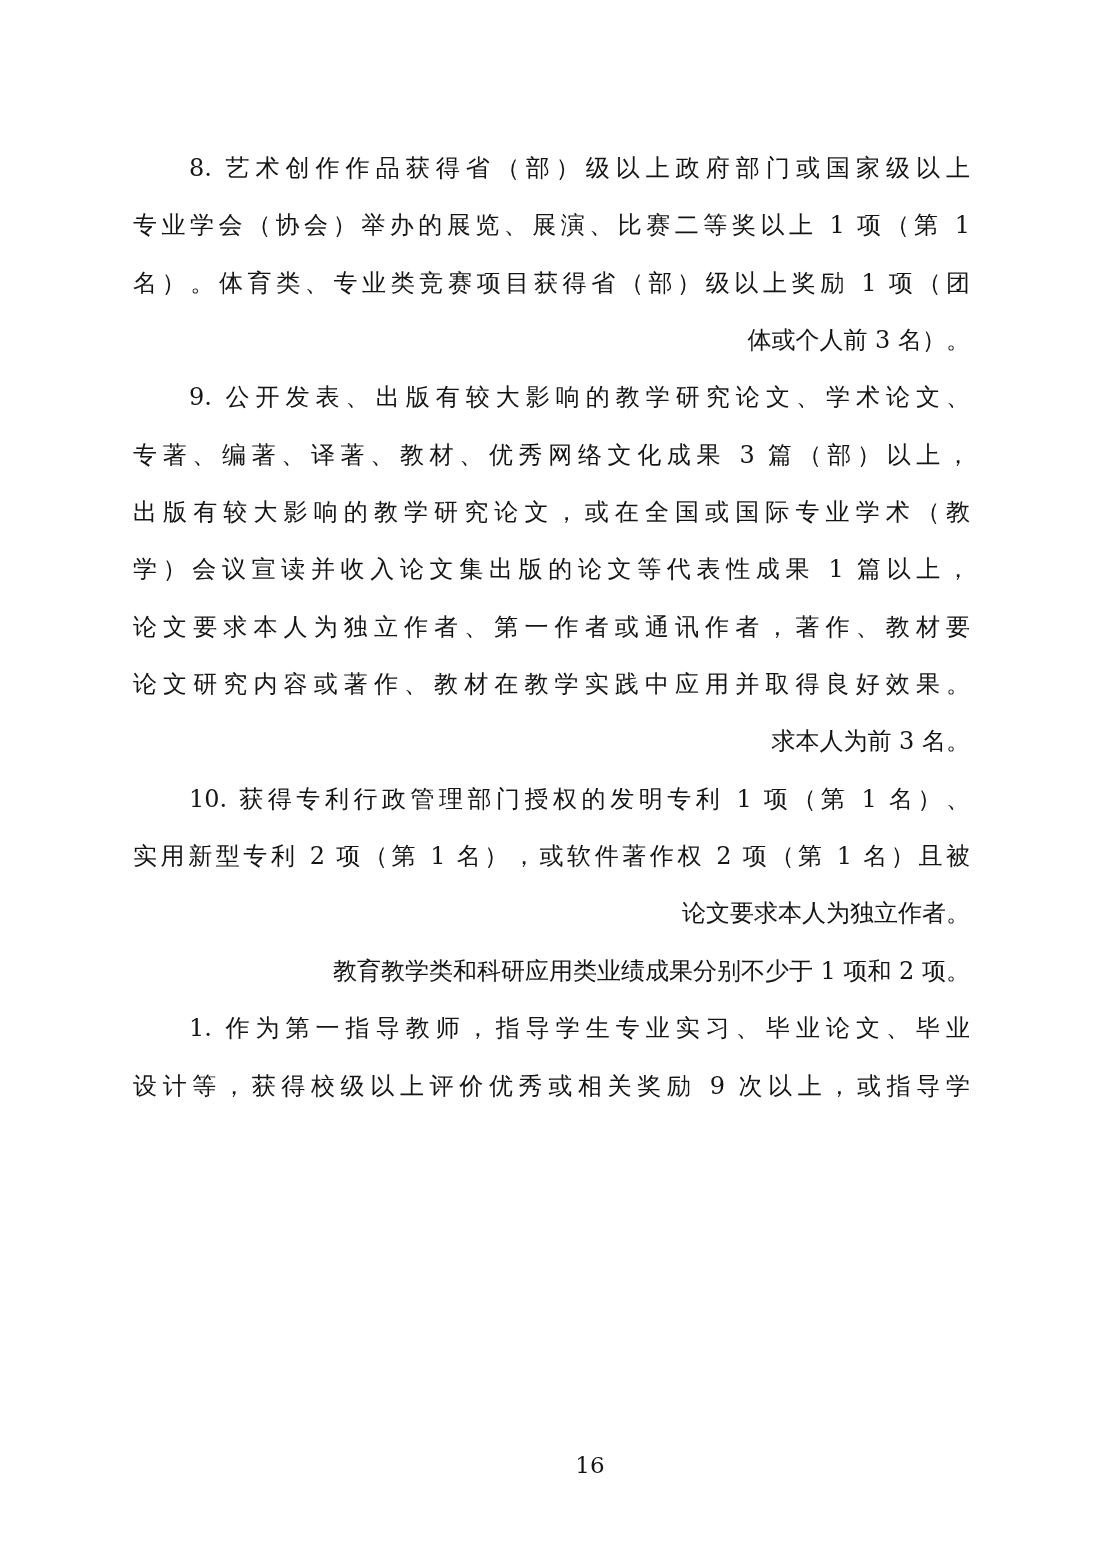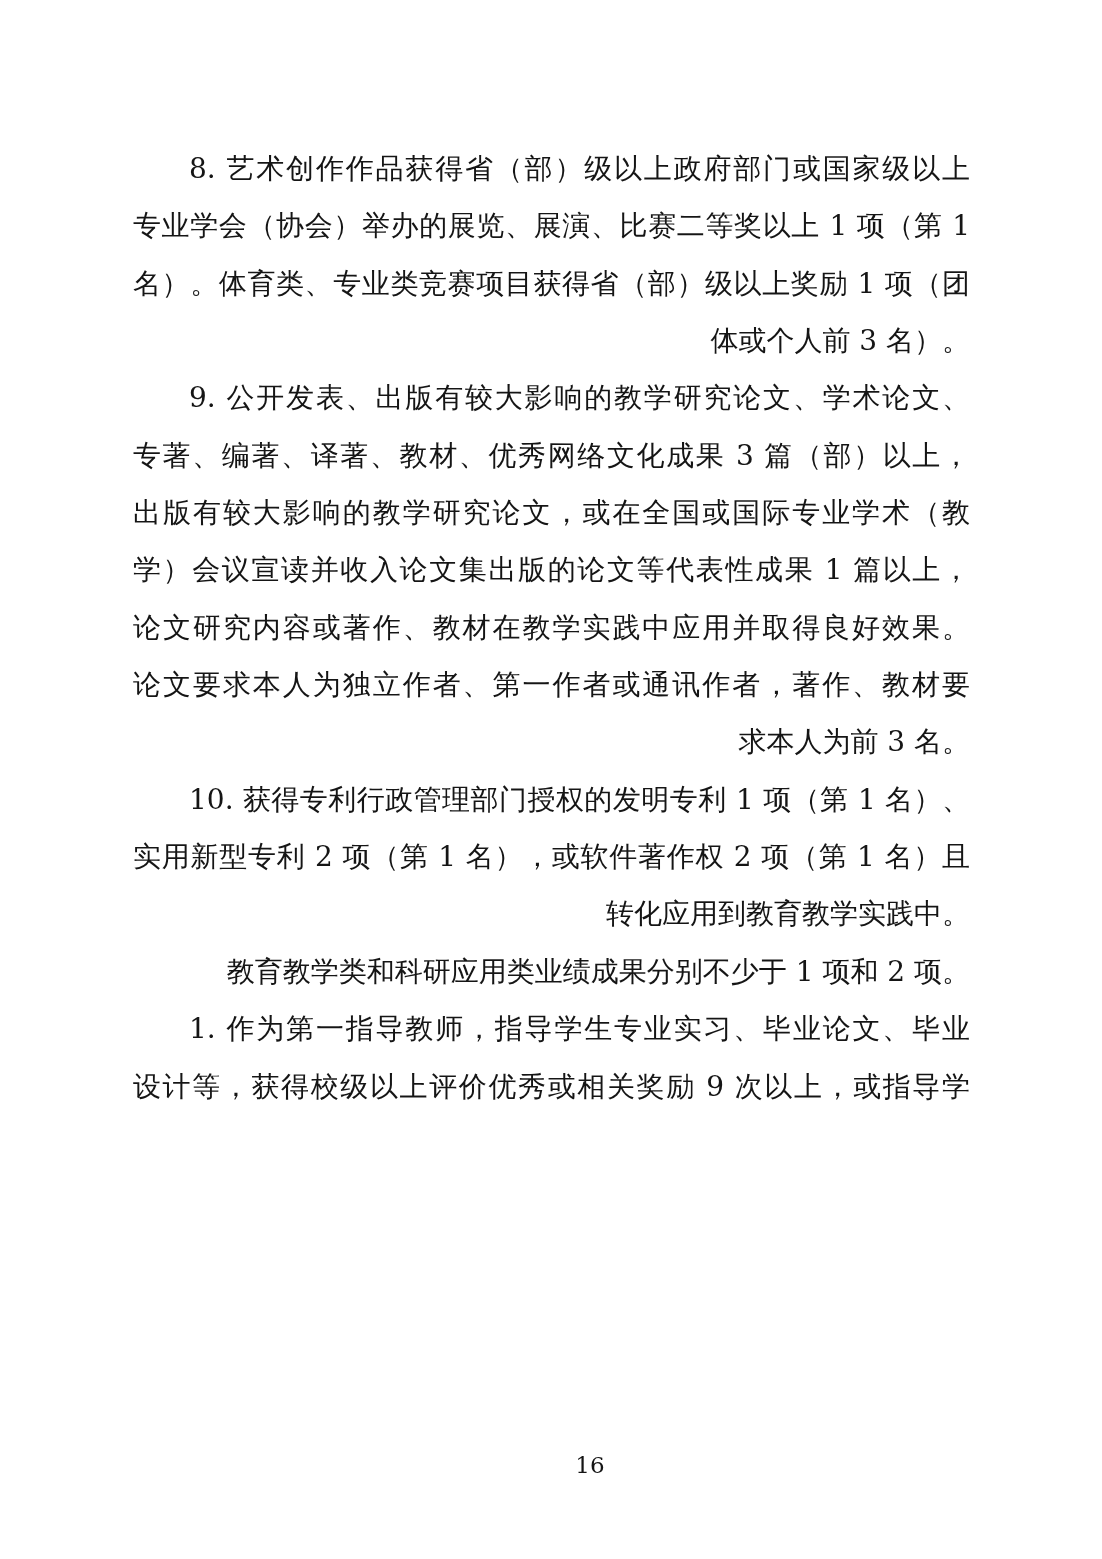--- a/index.html
+++ b/index.html
@@ -14,21 +14,21 @@
     background: #ffffff;
     overflow: hidden;
     font-family: "DejaVu Serif", "Liberation Serif", serif;
   }
   .doc-body {
     position: absolute;
     left: 133px;
     top: 140px;
     width: 837px;
     color: #151515;
-    font-size: 28px;
+    font-size: 24px;
   }
   .para { margin: 0; padding: 0; }
   .line {
     height: 57.35px;
     line-height: 57.35px;
     overflow: hidden;
   }
   
   .line.j {
     text-align: justify;
@@ -69,29 +69,29 @@
       <div class="line j">专业学会（协会）举办的展览、展演、比赛二等奖以上 1 项（第 1</div>
       <div class="line j">名）。体育类、专业类竞赛项目获得省（部）级以上奖励 1 项（团</div>
       <div class="line n">体或个人前 3 名）。</div>
     </div>
 
     <div class="para">
       <div class="line j ind">9. 公开发表、出版有较大影响的教学研究论文、学术论文、</div>
       <div class="line j">专著、编著、译著、教材、优秀网络文化成果 3 篇（部）以上，</div>
       <div class="line j">出版有较大影响的教学研究论文，或在全国或国际专业学术（教</div>
       <div class="line j">学）会议宣读并收入论文集出版的论文等代表性成果 1 篇以上，</div>
+      <div class="line j">论文要求本人为独立作者、第一作者或通讯作者，著作、教材要</div>
       <div class="line j">论文研究内容或著作、教材在教学实践中应用并取得良好效果。</div>
-      <div class="line j">论文要求本人为独立作者、第一作者或通讯作者，著作、教材要</div>
       <div class="line n">求本人为前 3 名。</div>
     </div>
 
     <div class="para">
       <div class="line j ind">10. 获得专利行政管理部门授权的发明专利 1 项（第 1 名）、</div>
       <div class="line j">实用新型专利 2 项（第 1 名），或软件著作权 2 项（第 1 名）且被</div>
-      <div class="line n">转化应用到教育教学实践中。</div>
+      <div class="line n">论文要求本人为独立作者。</div>
     </div>
 
 
     <div class="para">
       <div class="line n">教育教学类和科研应用类业绩成果分别不少于 1 项和 2 项。</div>
     </div>
 
     <div class="para">
       <div class="line j ind">1. 作为第一指导教师，指导学生专业实习、毕业论文、毕业</div>
       <div class="line j">设计等，获得校级以上评价优秀或相关奖励 9 次以上，或指导学</div>

